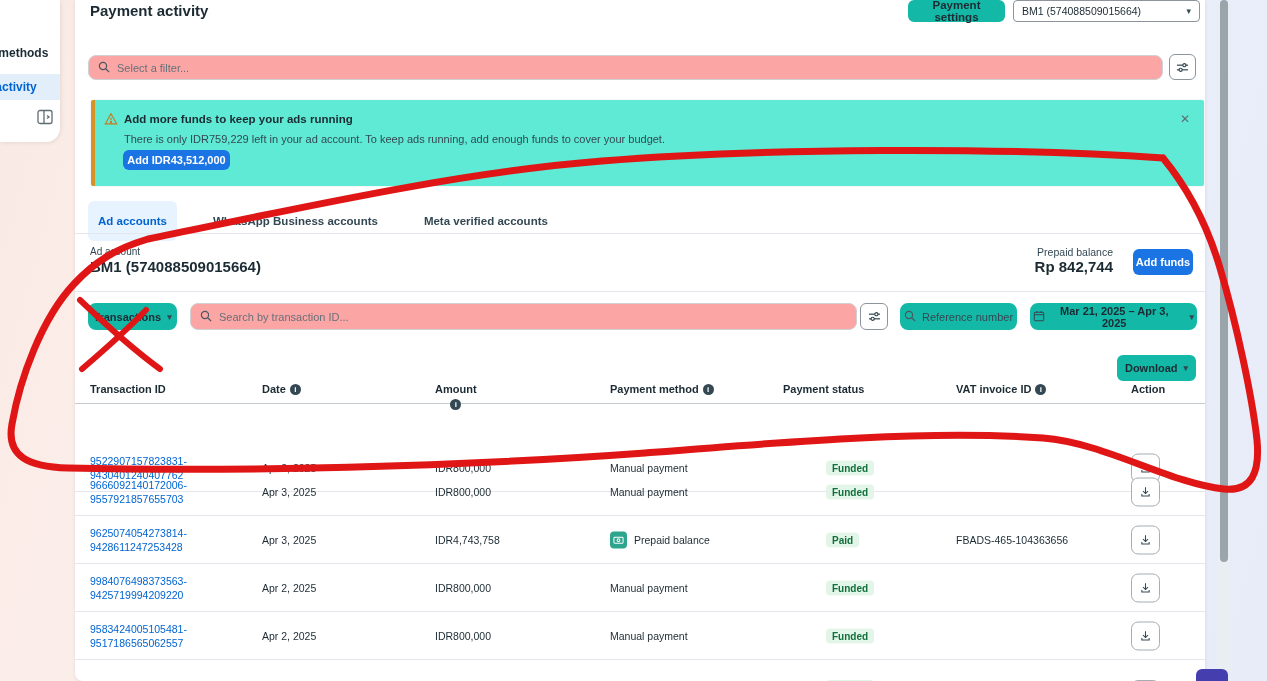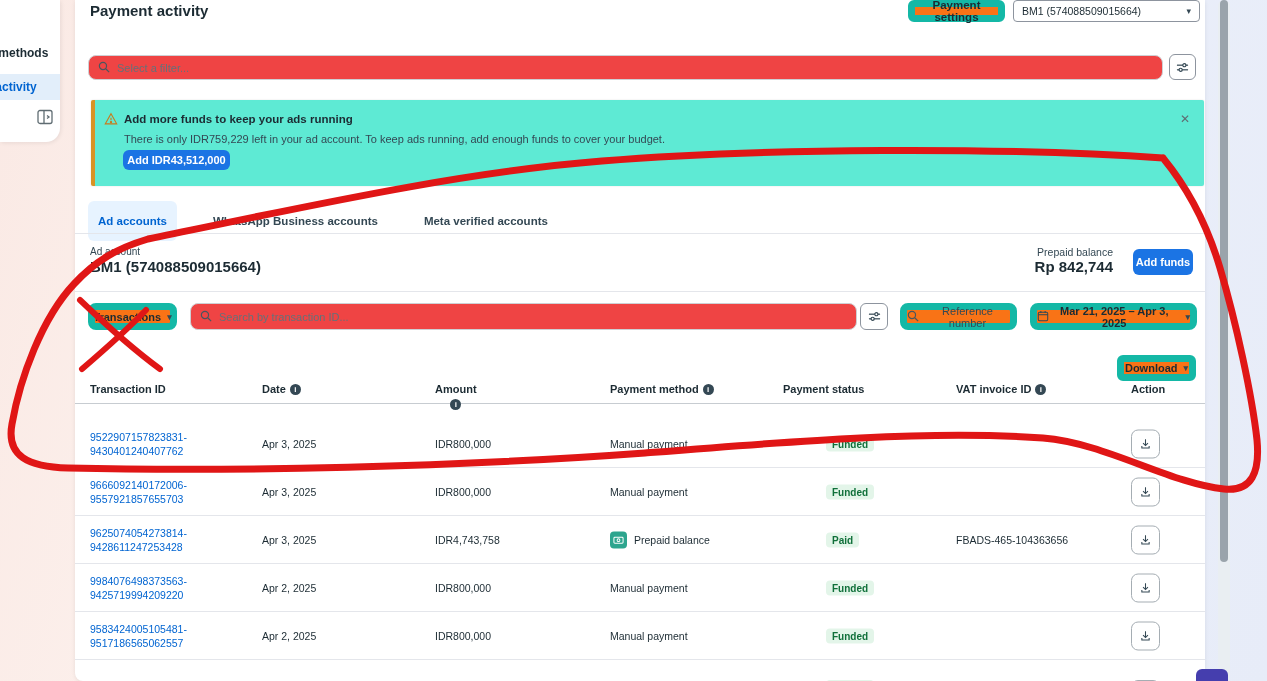--- a/index.html
+++ b/index.html
@@ -23,28 +23,28 @@
   .side-activity .lbl { margin-left:-58px; }
   .collapse-btn { position:absolute; left:36px; top:108px; width:18px; height:18px; color:#5f6c72; }
 
   
   .main-card { left:75px; top:0; width:1130px; height:681px; background:#fff;
     border-radius:0 0 8px 8px; box-shadow:0 1px 4px rgba(0,0,0,.08); }
 
   .page-title { left:15px; top:2px; font-size:15px; font-weight:700; }
 
   .btn { display:flex; align-items:center; justify-content:center; cursor:pointer;
-    border:7px solid #14b8a6; border-radius:6px; background:#f97316; font-size:11.5px; font-weight:700; color:#1c2b33; }
+    border:3px solid #14b8a6; border-radius:6px; background:#14b8a6; font-size:11.5px; font-weight:700; color:#1c2b33; }
   .settings-btn { left:833px; top:0px; width:97px; height:22px; }
   .account-select { left:938px; top:0px; width:187px; height:22px; border:1px solid #8d949e; border-radius:4px;
     display:flex; align-items:center; font-size:10.5px; padding:0 8px; justify-content:space-between; background:#fff; cursor:pointer;}
   .caret::after { content:"▾"; font-size:9px; color:#344854; margin-left:6px; }
 
   .search-box { display:flex; align-items:center; gap:7px; border:1px solid #ced0d4; border-radius:8px;
-    background:#ef4444; padding:0 9px; }
+    background:#fca5a5; padding:0 9px; }
   .search-box input { border:none; outline:none; flex:1; font-size:11px; color:#1c2b33;
     font-family:"Liberation Sans",sans-serif; background:transparent; }
   .search-box input::placeholder { color:#657179; }
   .filter-search { left:13px; top:55px; width:1075px; height:25px; }
   .icon-btn { border:1px solid #8d949e; border-radius:6px; background:#fff; display:flex;
     align-items:center; justify-content:center; cursor:pointer; color:#344854; }
   .filter-adv { left:1094px; top:54px; width:27px; height:26px; }
 
   
   .banner { left:16px; top:100px; width:1113px; height:86px; background:#5eead4;
@@ -247,21 +247,21 @@
       </div>
     <div class="th c6">
         <span>VAT invoice ID</span>
         <span class="info-icon"></span>
       </div>
     <div class="th" style="left:1056px">
         <span>Action</span>
       </div>
   </div>
 
-  <div class="row" style="top:420px">
+  <div class="row" style="top:444px">
     <div class="cell c1 txn-link">
       <div>9522907157823831-</div>
         <div>9430401240407762</div>
       </div>
     <div class="cell c2">Apr 3, 2025</div>
     <div class="cell c3">IDR800,000</div>
     <div class="cell c4">Manual payment</div>
     <div class="cell c5"><span class="status-pill">Funded</span></div>
     <div class="cell c6"></div>
     <button class="dl-btn action-col-btn">

